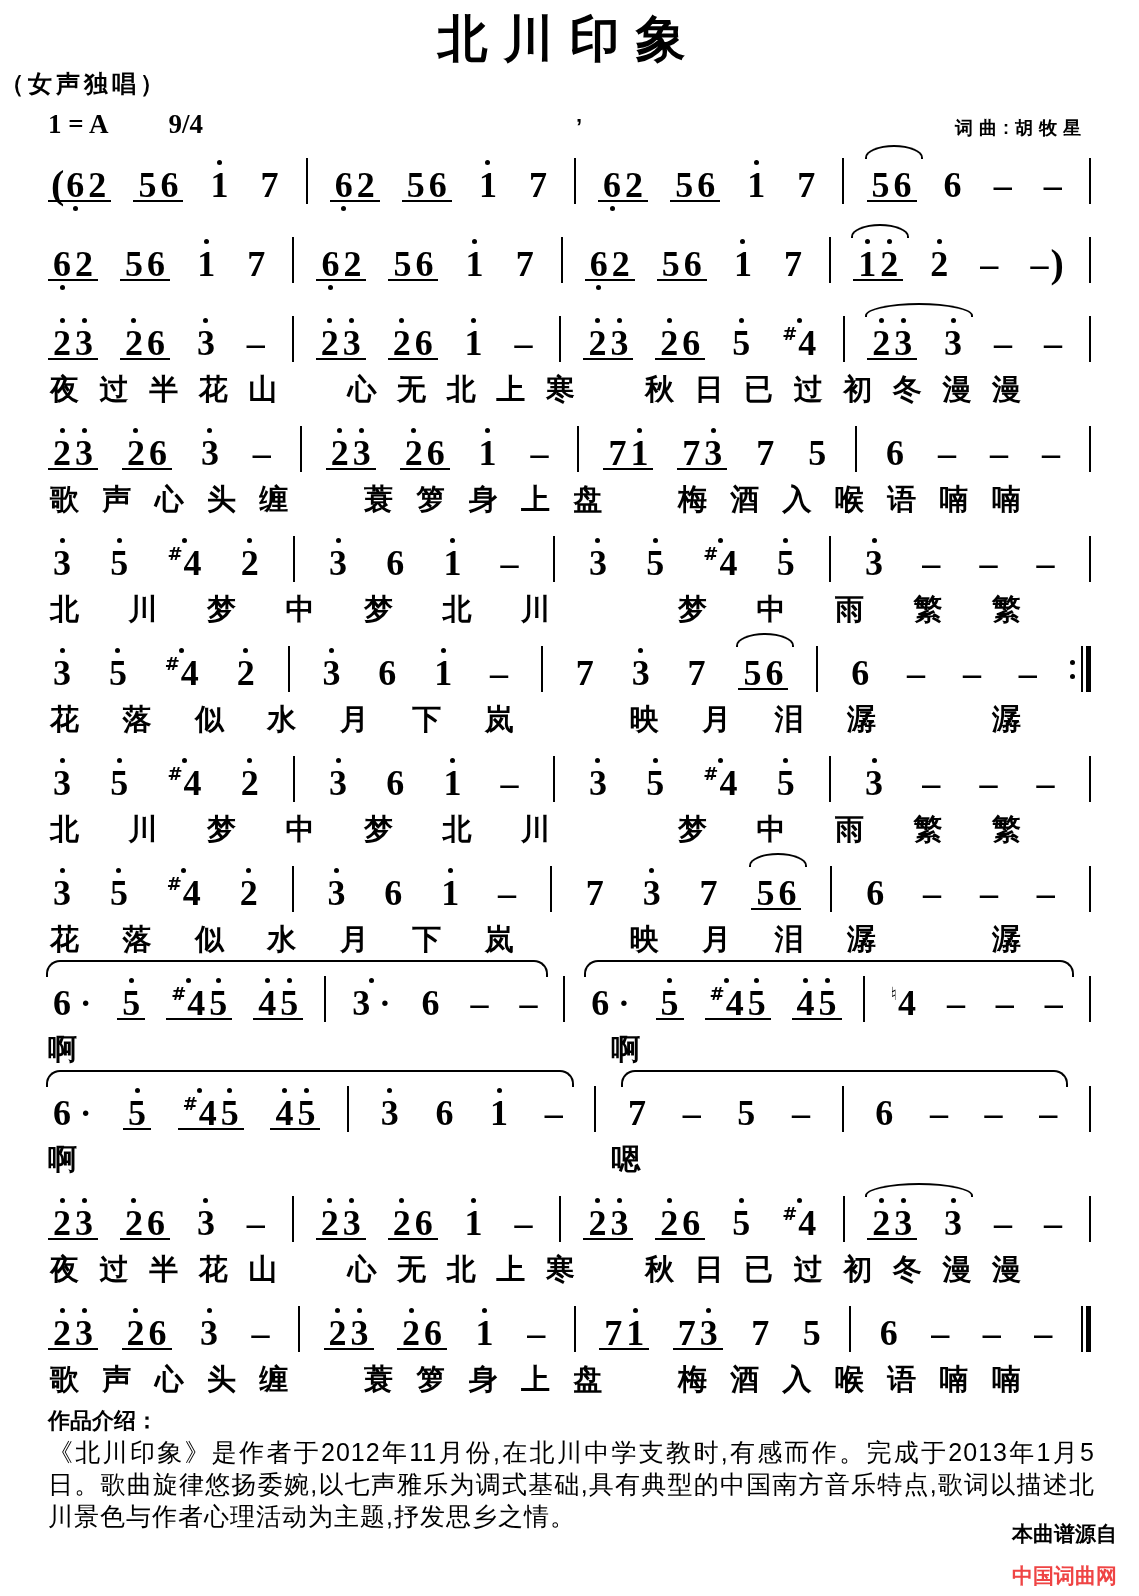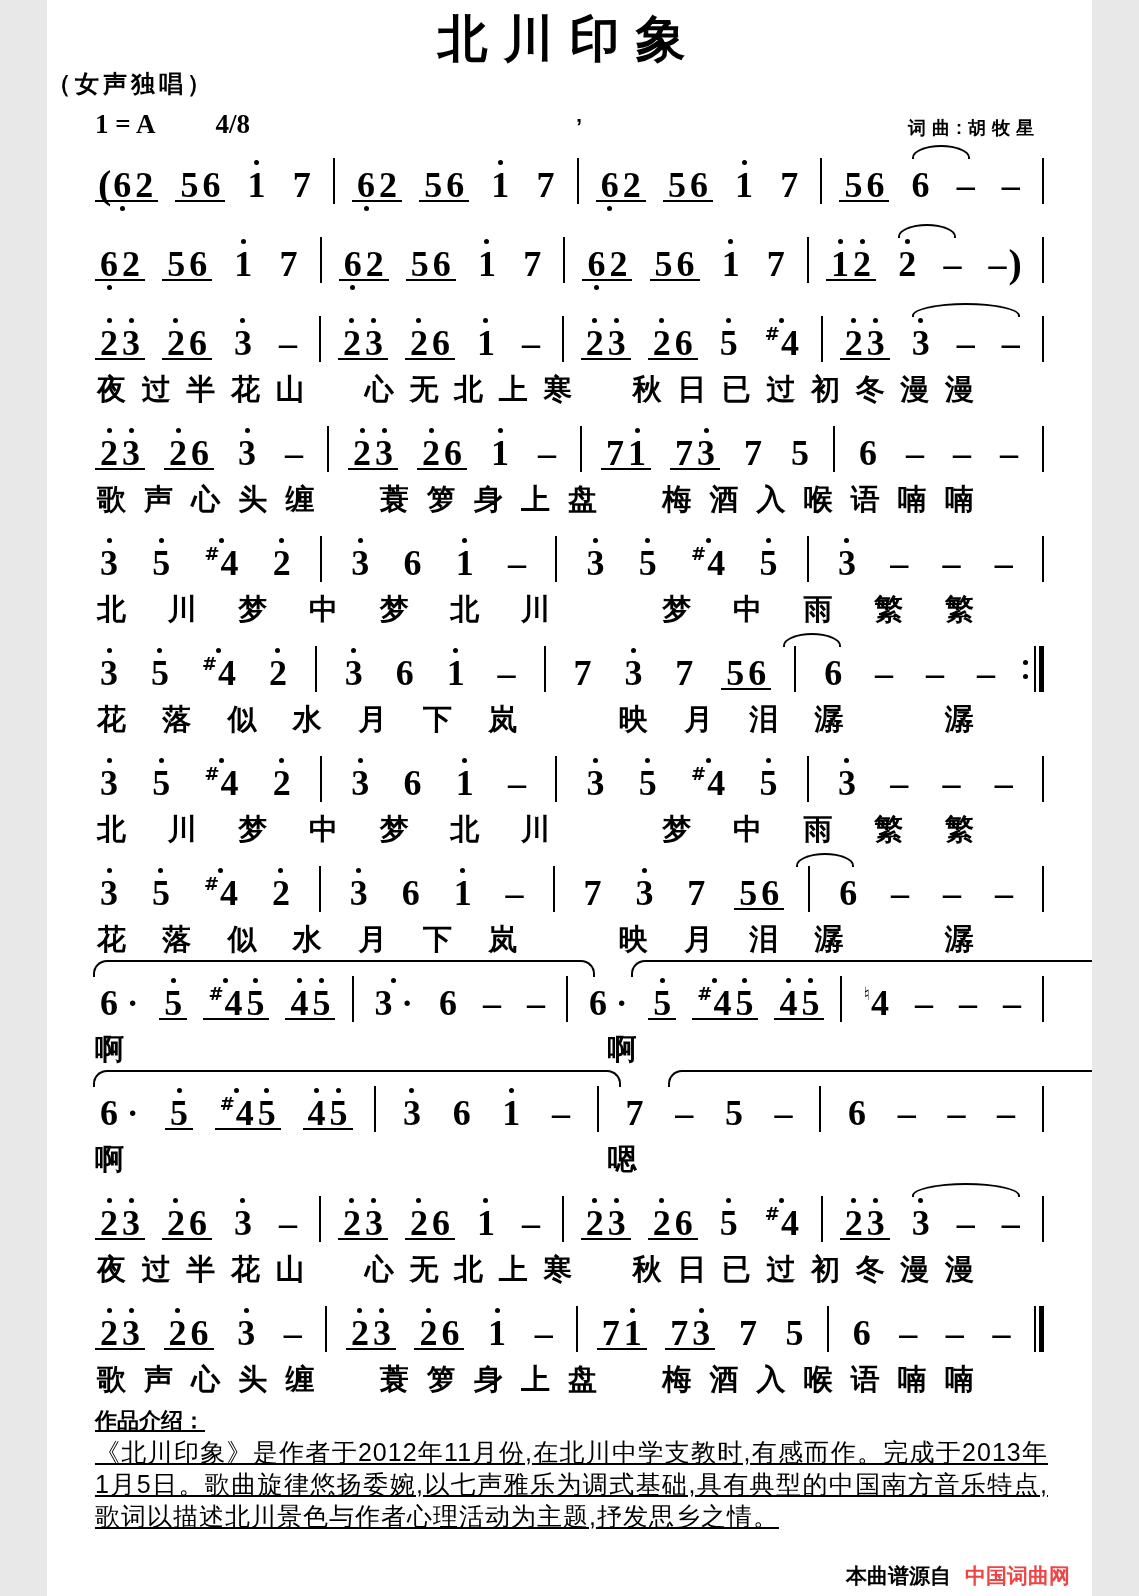--- a/index.html
+++ b/index.html
@@ -1,16 +1,16 @@
 <!DOCTYPE html>
 <html><head>
 <meta charset="utf-8">
 <style>
   html,body{margin:0;padding:0;background:#e8e8e8;}
-  .page{position:relative;width:1045px;height:1596px;margin:0 auto;background:#ffffff;color:#000;
+  .page{position:relative;width:1139px;height:1596px;margin:0 auto;background:#ffffff;color:#000;
         font-family:"Liberation Sans", sans-serif;overflow:hidden;}
 
   
   .title{margin-top:10px;text-align:center;font-size:50px;font-weight:bold;letter-spacing:16px;line-height:58px;}
   .subtitle{font-size:24px;font-weight:bold;letter-spacing:4px;line-height:32px;}
   .keyrow{display:flex;justify-content:space-between;align-items:flex-end;margin:6px 52px 0 48px;height:34px;}
   .keyleft{display:flex;gap:60px;font-family:"Liberation Serif",serif;font-size:27px;font-weight:bold;}
   .straymark{font-size:22px;font-weight:bold;}
   .credit{font-size:18px;font-weight:bold;letter-spacing:6px;}
   .tempo{margin:8px 0 0 76px;font-size:15px;font-weight:bold;letter-spacing:2px;height:20px;}
@@ -40,37 +40,37 @@
   .rdots i{width:5px;height:5px;border-radius:50%;background:#000;}
   .arc{position:absolute;height:12px;border:2px solid #000;border-bottom:none;
        border-radius:55% 55% 0 0 / 100% 100% 0 0;}
   .arc-big{position:absolute;height:15px;border:2px solid #000;border-bottom:none;border-radius:14px 14px 0 0;}
   .lyrics{display:flex;justify-content:space-between;margin:0 118px 0 50px;font-size:29px;font-weight:bold;
           line-height:34px;height:34px;}
   .lyrics-abs{position:relative;margin:0 48px;font-size:29px;font-weight:bold;line-height:34px;height:34px;}
   .lyrics-abs span{position:absolute;top:0;}
 
   
-  .intro{margin:10px 44px 8px 48px;text-decoration:underline;}
+  .intro{margin:10px 44px 8px 48px;}
   .intro-heading{font-size:22px;font-weight:bold;line-height:30px;}
   .intro-text{font-size:25px;line-height:32px;letter-spacing:1px;text-align:justify;}
-  .footer{position:absolute;right:22px;bottom:6px;font-size:21px;font-weight:bold;display:flex;gap:14px;}
+  .footer{position:absolute;right:22px;bottom:6px;font-size:21px;font-weight:bold;display:flex;gap:14px;flex-direction:column;}
 </style>
 </head>
 <body>
 
 <div class="page">
 
   <div class="title">北川印象</div>
   <div class="subtitle">（女声独唱）</div>
 
   <div class="keyrow">
     <div class="keyleft">
       <span>1 = A</span>
-      <span>4/8</span>
+      <span>9/4</span>
     </div>
     <div class="straymark">’</div>
     <div class="credit">词曲:胡牧星</div>
   </div>
 
 
   <div class="score">
       <div class="score-block nolyr">
         <div class="score-line">
           <span class="grp u">

